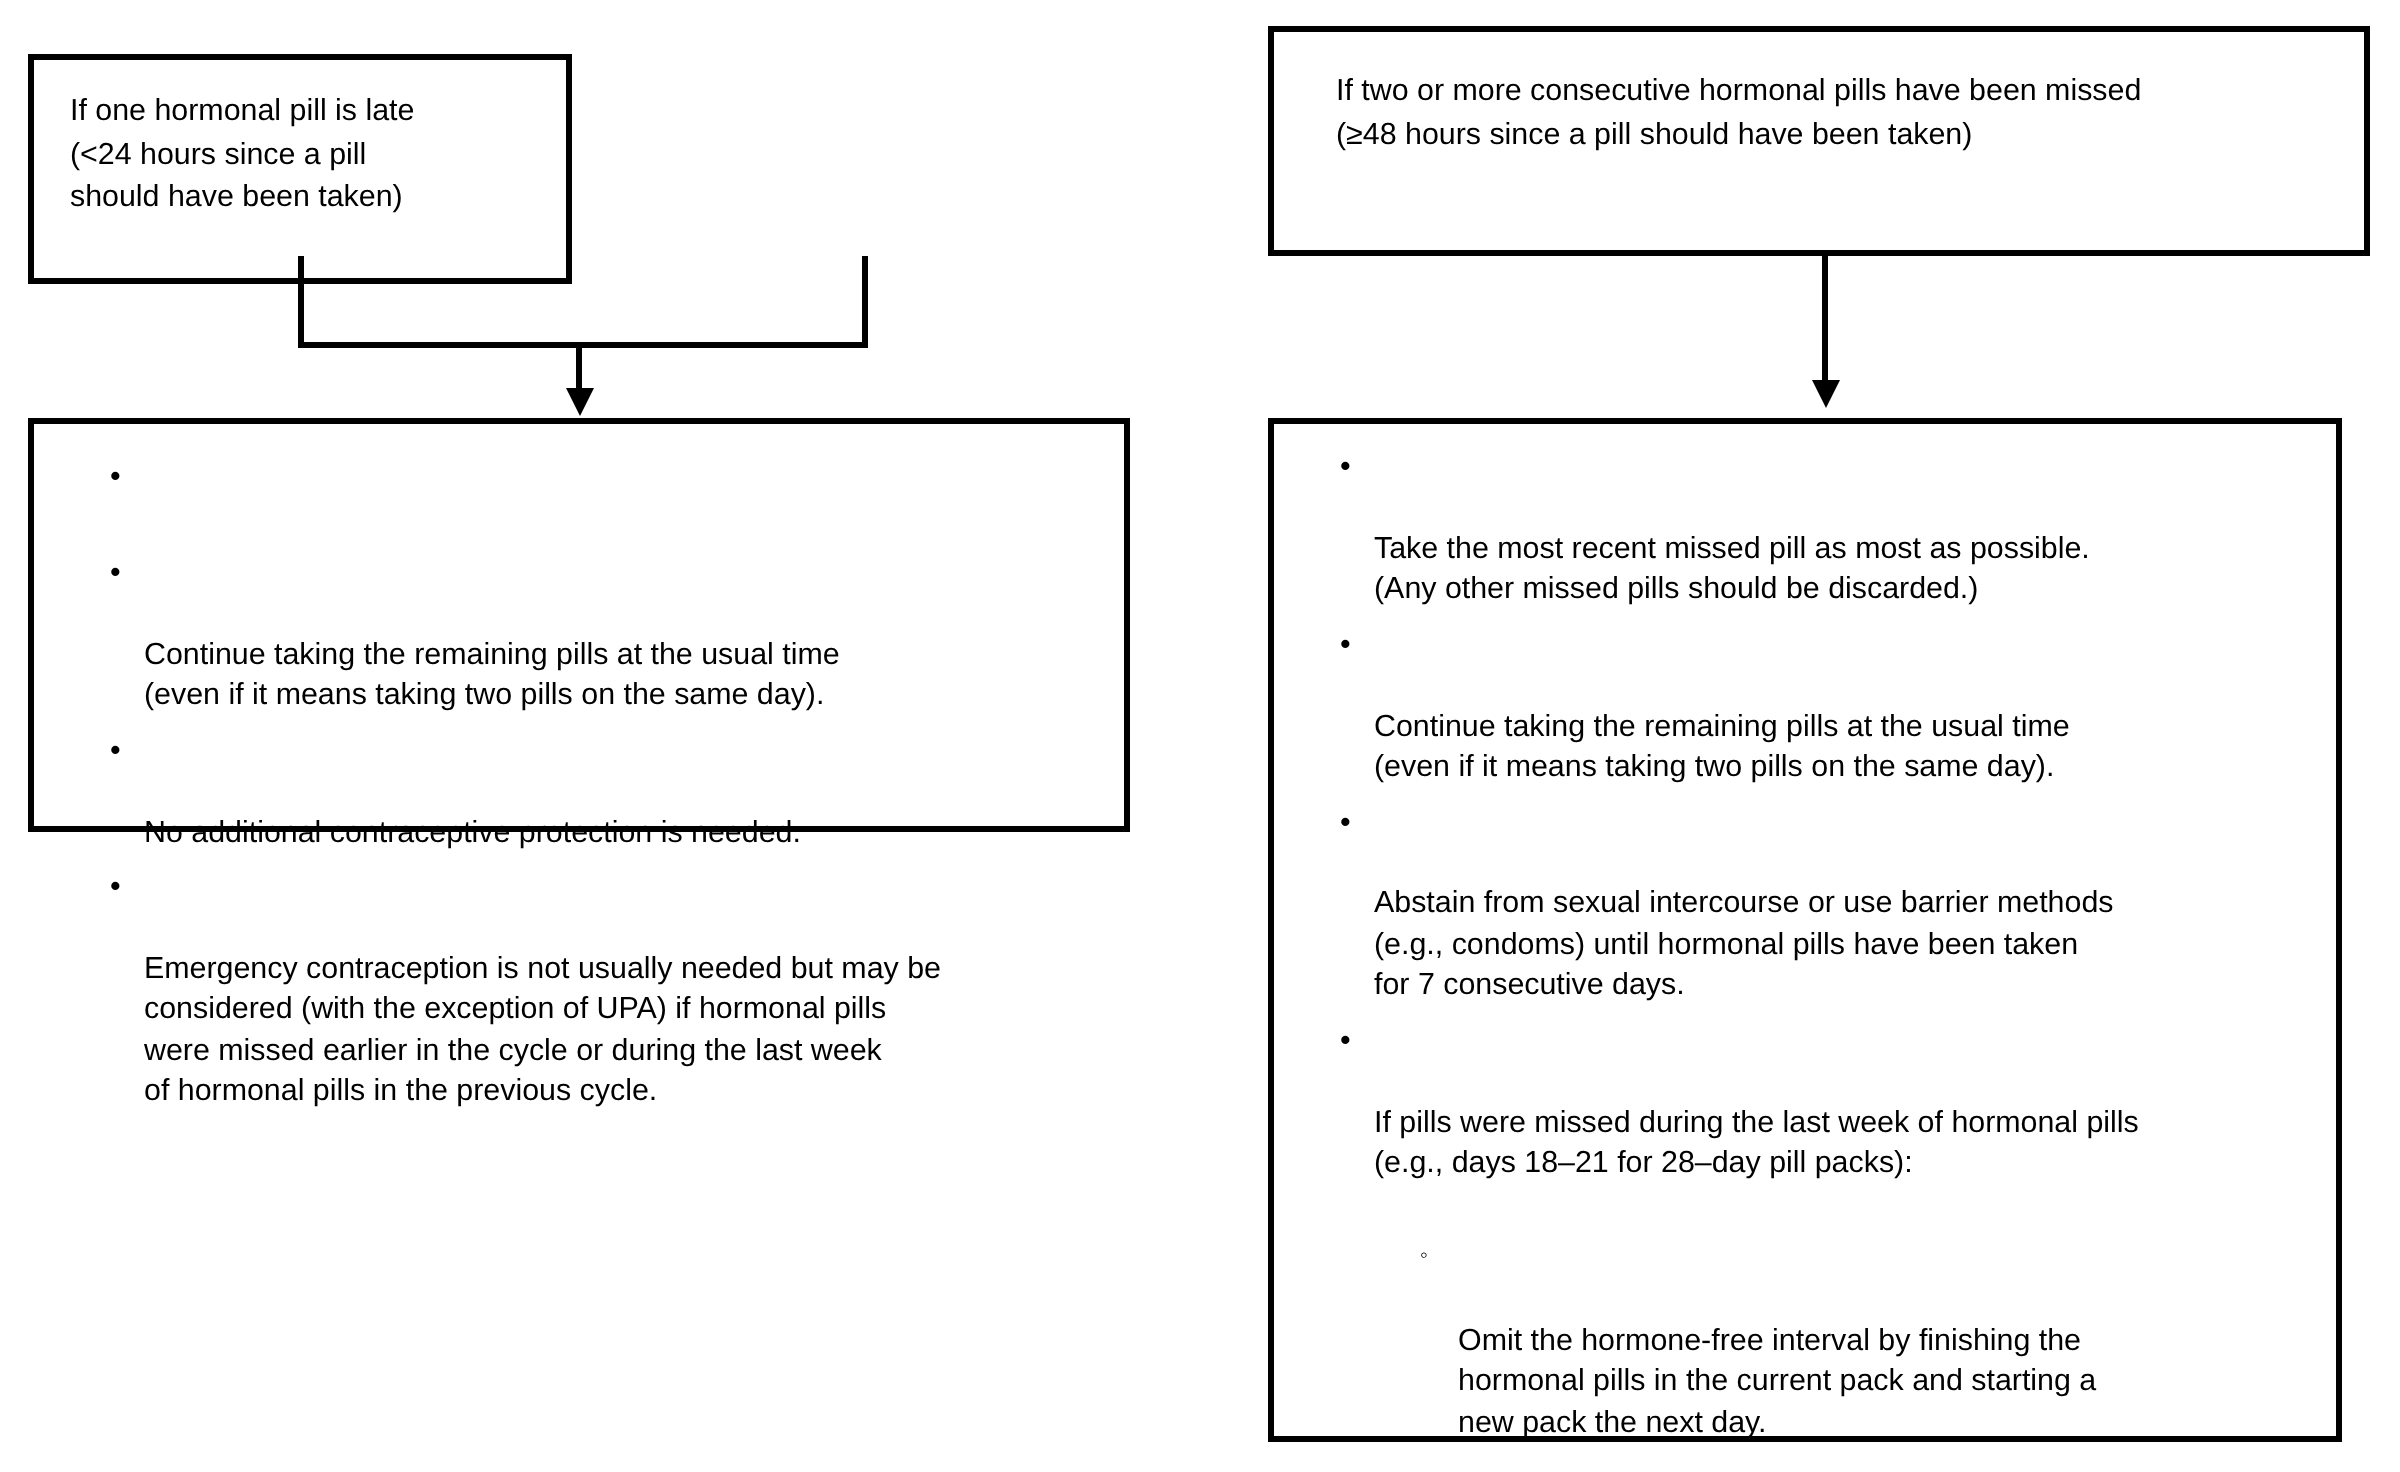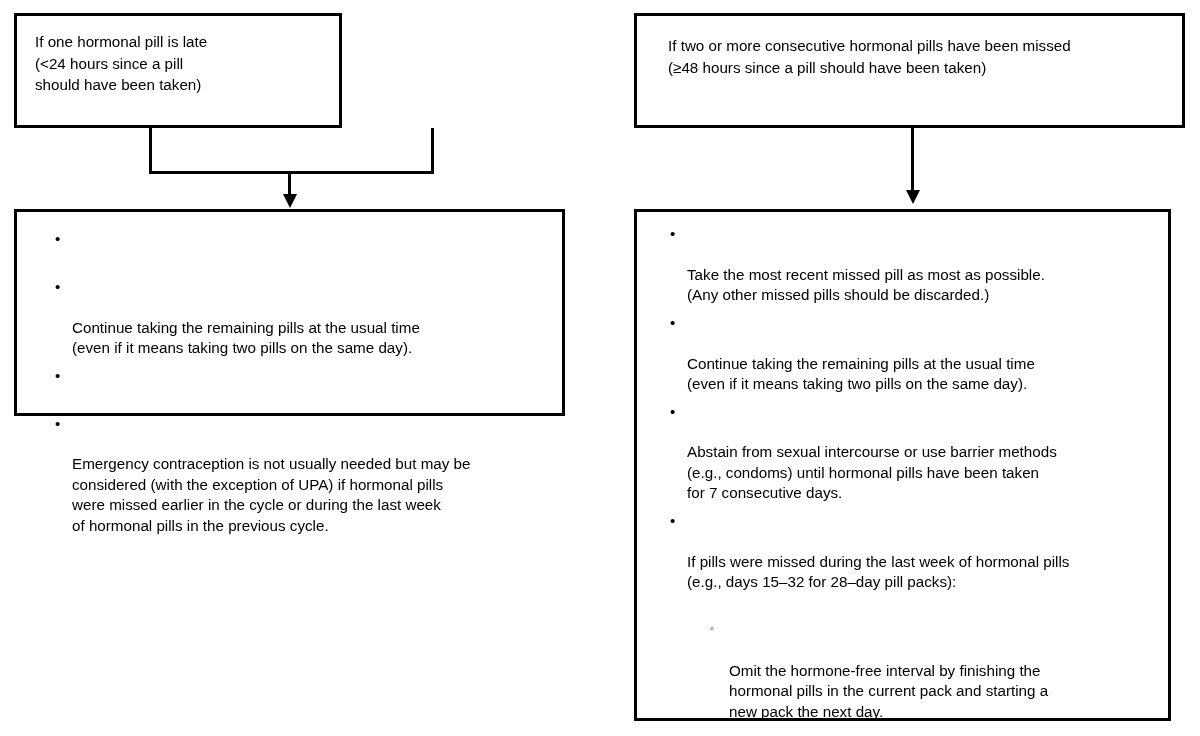--- a/index.html
+++ b/index.html
@@ -27,22 +27,22 @@
   }
   .box-text {
     font-size: 15.2px;
     line-height: 1.42;
     white-space: pre-line;
   }
 
   
   #box-late {
     left: 14px;
-    top: 13px;
-    width: 328px;
+    top: 27px;
+    width: 272px;
     height: 115px;
   }
   #box-late .box-text {
     position: absolute;
     left: 18px;
     top: 15px;
     width: 240px;
   }
 
   #box-one-missed {
@@ -194,20 +194,21 @@
       <li>
         <span class="bullet-glyph">•</span>
       </li>
       <li>
         <span class="bullet-glyph">•</span>
         <span>Continue taking the remaining pills at the usual time
 (even if it means taking two pills on the same day).</span>
       </li>
       <li>
         <span class="bullet-glyph">•</span>
+        <span>No additional contraceptive protection is needed.</span>
       </li>
       <li>
         <span class="bullet-glyph">•</span>
         <span>Emergency contraception is not usually needed but may be
 considered (with the exception of UPA) if hormonal pills
 were missed earlier in the cycle or during the last week
 of hormonal pills in the previous cycle.</span>
       </li>
     </ul>
   </div>
@@ -226,21 +227,21 @@
       </li>
       <li>
         <span class="bullet-glyph">•</span>
         <span>Abstain from sexual intercourse or use barrier methods
 (e.g., condoms) until hormonal pills have been taken
 for 7 consecutive days.</span>
       </li>
       <li>
         <span class="bullet-glyph">•</span>
         <span>If pills were missed during the last week of hormonal pills
-(e.g., days 15–32 for 28–day pill packs):</span>
+(e.g., days 18–21 for 28–day pill packs):</span>
         <ul class="bl sub">
           <li>
             <span class="bullet-glyph">◦</span>
             <span>Omit the hormone-free interval by finishing the
 hormonal pills in the current pack and starting a
 new pack the next day.</span>
           </li>
           
         </ul>
       </li>

